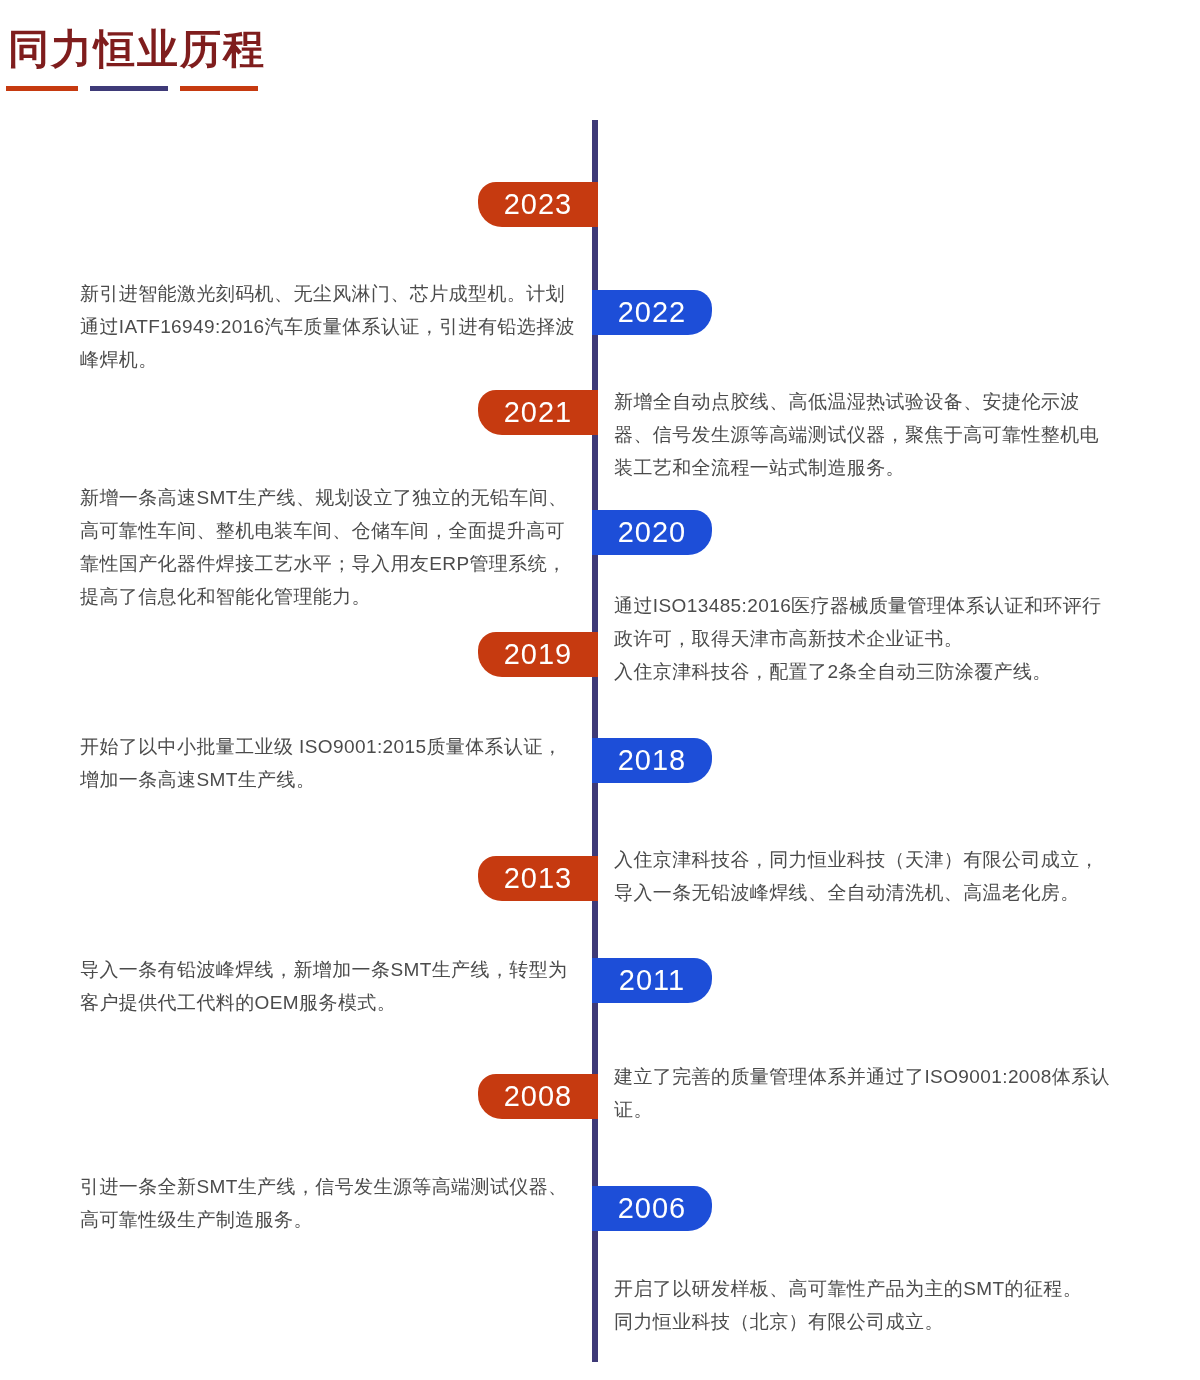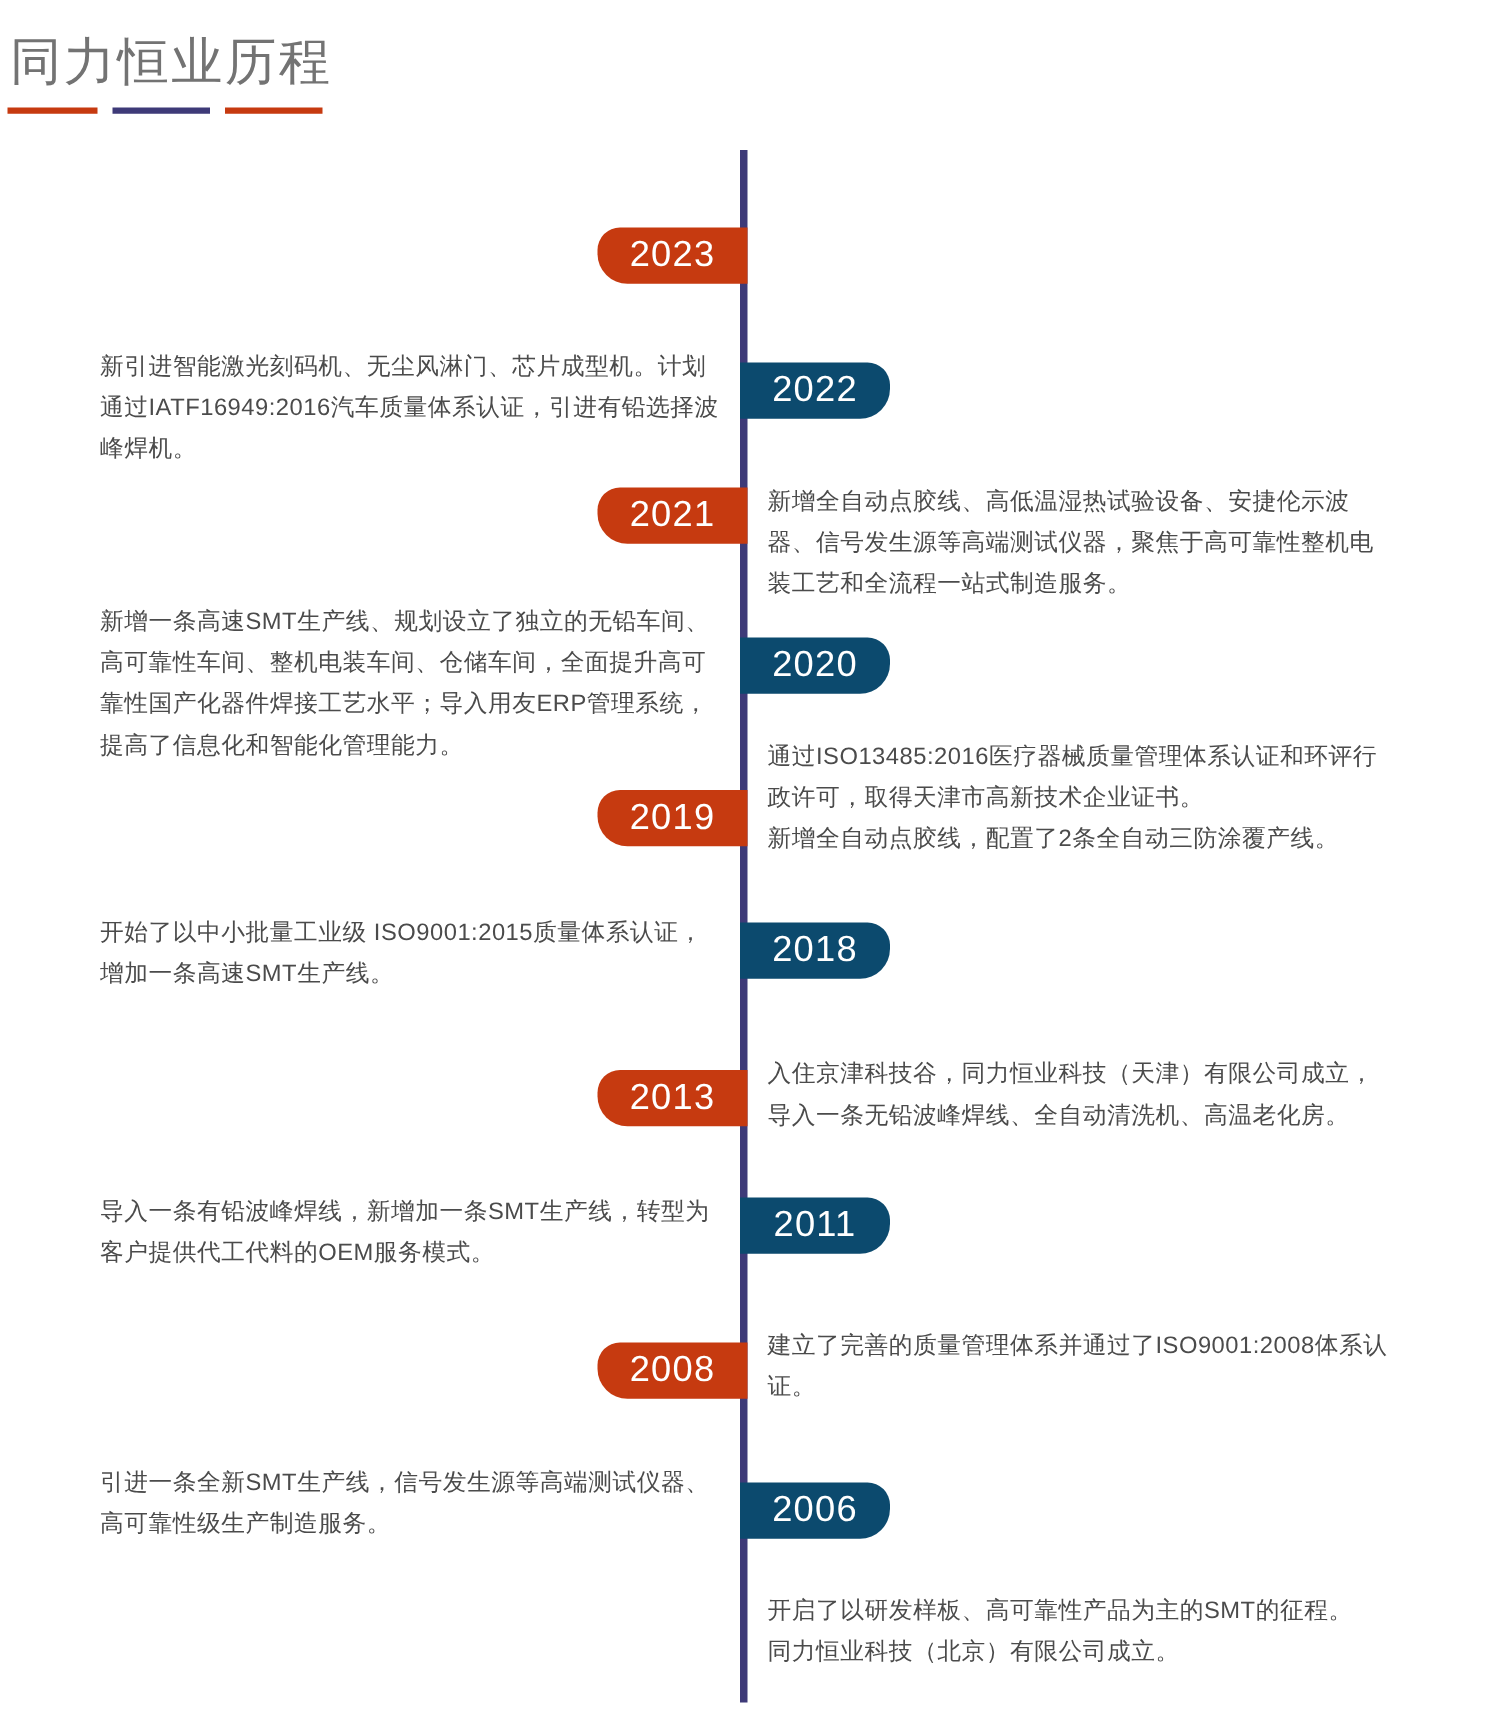--- a/index.html
+++ b/index.html
@@ -13,23 +13,23 @@
     width: 1200px;
     height: 1380px;
     background: #ffffff;
     overflow: hidden;
   }
   .page-title {
     position: absolute;
     left: 8px;
     top: 22px;
     font-size: 41px;
-    font-weight: 400;
+    font-weight: 700;
     letter-spacing: 2px;
-    color: #737373;
+    color: #7f1d1d;
   }
   .underline-bar {
     position: absolute;
     top: 86px;
     height: 5px;
   }
   .bar-orange { background: #c63a10; }
   .bar-navy { background: #3e3a78; }
   .bar-1 { left: 6px;   width: 72px; }
   .bar-2 { left: 90px;  width: 78px; }
@@ -57,21 +57,21 @@
     letter-spacing: 1px;
     z-index: 2;
   }
   .badge.left {
     left: 478px;
     background: #c63a10;
     border-radius: 18px 0 0 24px;
   }
   .badge.right {
     left: 592px;
-    background: #0c4a6e;
+    background: #1d4ed8;
     border-radius: 0 18px 24px 0;
   }
 
   .milestone-text {
     position: absolute;
     width: 500px;
     font-size: 19px;
     line-height: 33px;
     letter-spacing: 0.4px;
     color: #4b4b4b;
@@ -108,21 +108,21 @@
 
   <div class="badge left" style="top:390px">2021</div>
   <div class="milestone-text left" style="top:447px">
     <span>新增一条高速SMT生产线、规划设立了独立的无铅车间、高可靠性车间、整机电装车间、仓储车间，全面提升高可靠性国产化器件焊接工艺水平；导入用友ERP管理系统，提高了信息化和智能化管理能力。</span>
     <span></span>
   </div>
 
   <div class="badge right" style="top:510px">2020</div>
   <div class="milestone-text right" style="top:555px">
     <span>通过ISO13485:2016医疗器械质量管理体系认证和环评行政许可，取得天津市高新技术企业证书。</span>
-    <span>新增全自动点胶线，配置了2条全自动三防涂覆产线。</span>
+    <span>入住京津科技谷，配置了2条全自动三防涂覆产线。</span>
   </div>
 
   <div class="badge left" style="top:632px">2019</div>
   <div class="milestone-text left" style="top:696px">
     <span>开始了以中小批量工业级 ISO9001:2015质量体系认证，增加一条高速SMT生产线。</span>
     <span></span>
   </div>
 
   <div class="badge right" style="top:738px">2018</div>
   <div class="milestone-text right" style="top:809px">

